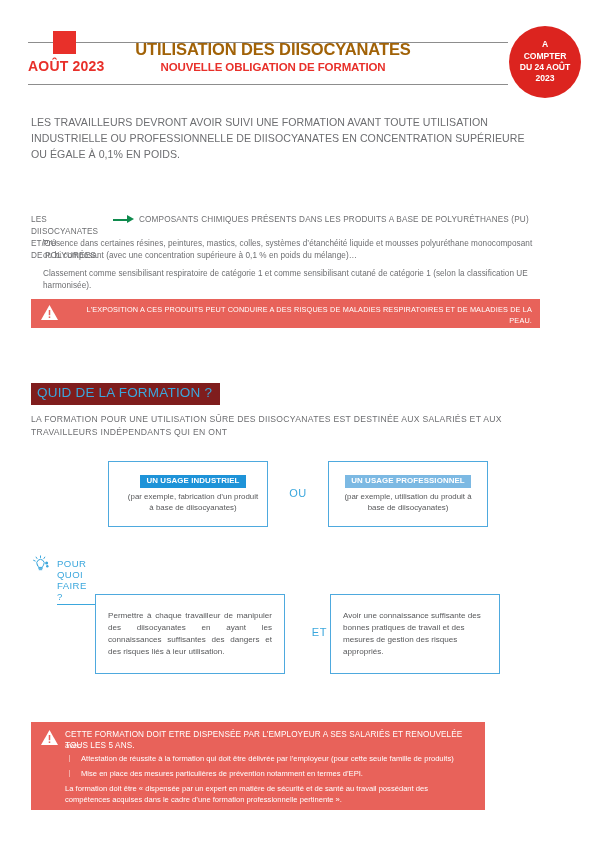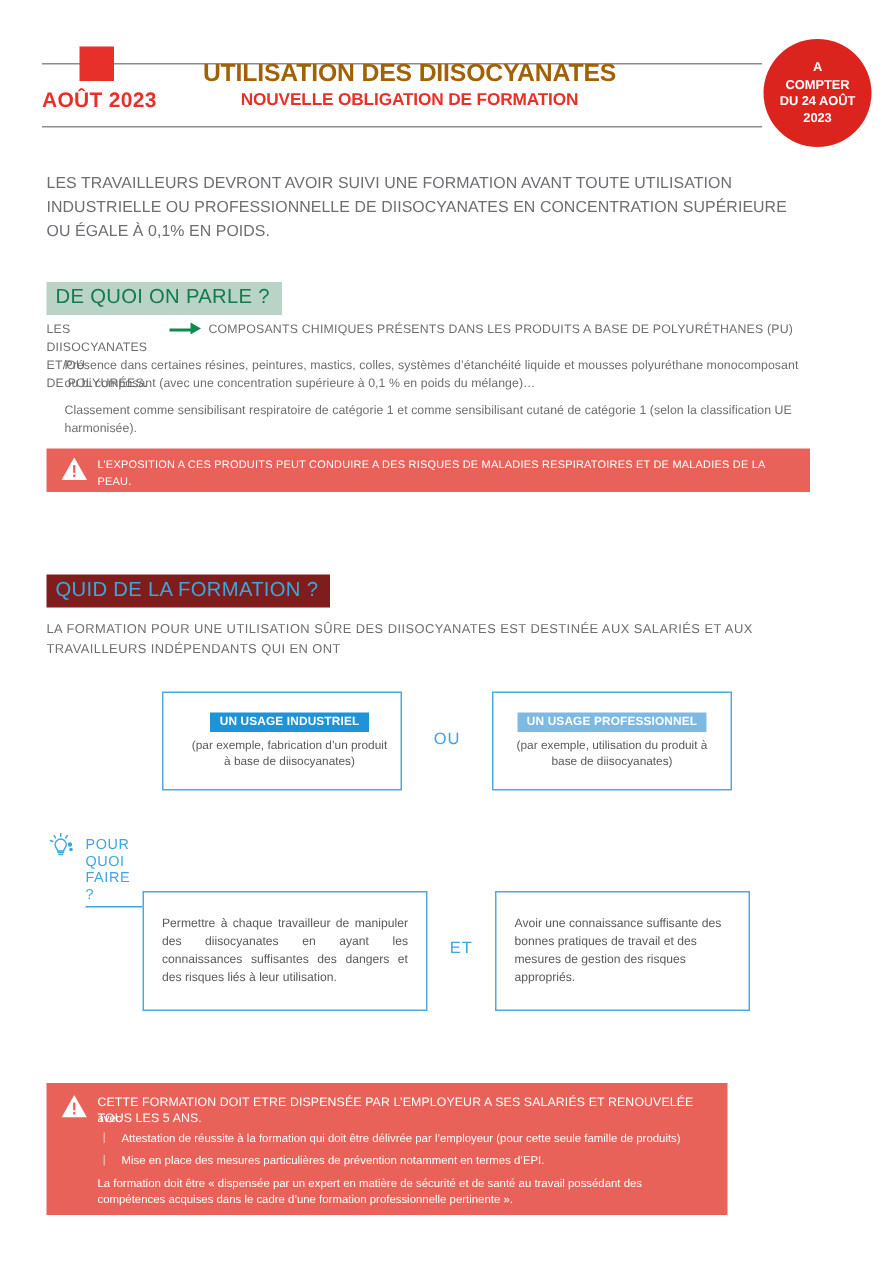--- a/index.html
+++ b/index.html
@@ -207,20 +207,21 @@
     position: absolute;
     background: #e8625a;
     color: #ffffff;
     display: block;
   }
   .warn-top {
     left: 31px;
     top: 299px;
     width: 509px;
     height: 29px;
+    text-align: right;
   }
   .warn-bottom {
     left: 31px;
     top: 722px;
     width: 454px;
     height: 88px;
   }
   .warn-icon {
     position: absolute;
     left: 10px;
@@ -406,21 +407,21 @@
     padding: 0 12px;
     width: 100%;
     box-sizing: border-box;
   }
   .box2-left .box2-body  { text-align: justify; }
   .box2-right .box2-body { text-align: left; }
 
   .conn2 {
     position: absolute;
     top: 32px;
-    left: 190px;
+    left: 202px;
     width: 45px;
     text-align: center;
     font-size: 11px;
     color: #3ba7dd;
     letter-spacing: 0.6px;
   }
 </style>
 </head>
 <body>
 
@@ -440,21 +441,20 @@
     <div class="badge">
       <span>A</span>
       <span>COMPTER</span>
       <span>DU 24 AOÛT</span>
       <span>2023</span>
     </div>
   </div>
 
   <div class="intro">LES TRAVAILLEURS DEVRONT AVOIR SUIVI UNE FORMATION AVANT TOUTE UTILISATION INDUSTRIELLE OU PROFESSIONNELLE DE DIISOCYANATES EN CONCENTRATION SUPÉRIEURE OU ÉGALE À 0,1% EN POIDS.</div>
 
-  <div class="section-head green">DE QUOI ON PARLE ?</div>
 
   <div class="dq-lead">
     <span class="term">LES DIISOCYANATES</span><span class="dq-arrow"><span class="shaft"></span><span class="head"></span></span><span class="dq-rest">COMPOSANTS CHIMIQUES PRÉSENTS DANS LES PRODUITS A BASE DE POLYURÉTHANES (PU) ET/OU</span>
     <span class="dq-cont">DE POLYURÉES.</span>
   </div>
 
   <div class="dq-items">
     <div class="dq-item">Présence dans certaines résines, peintures, mastics, colles, systèmes d’étanchéité liquide et mousses polyuréthane monocomposant ou bi composant (avec une concentration supérieure à 0,1 % en poids du mélange)…</div>
     <div class="dq-item">Classement comme sensibilisant respiratoire de catégorie 1 et comme sensibilisant cutané de catégorie 1 (selon la classification UE harmonisée).</div>
   </div>

